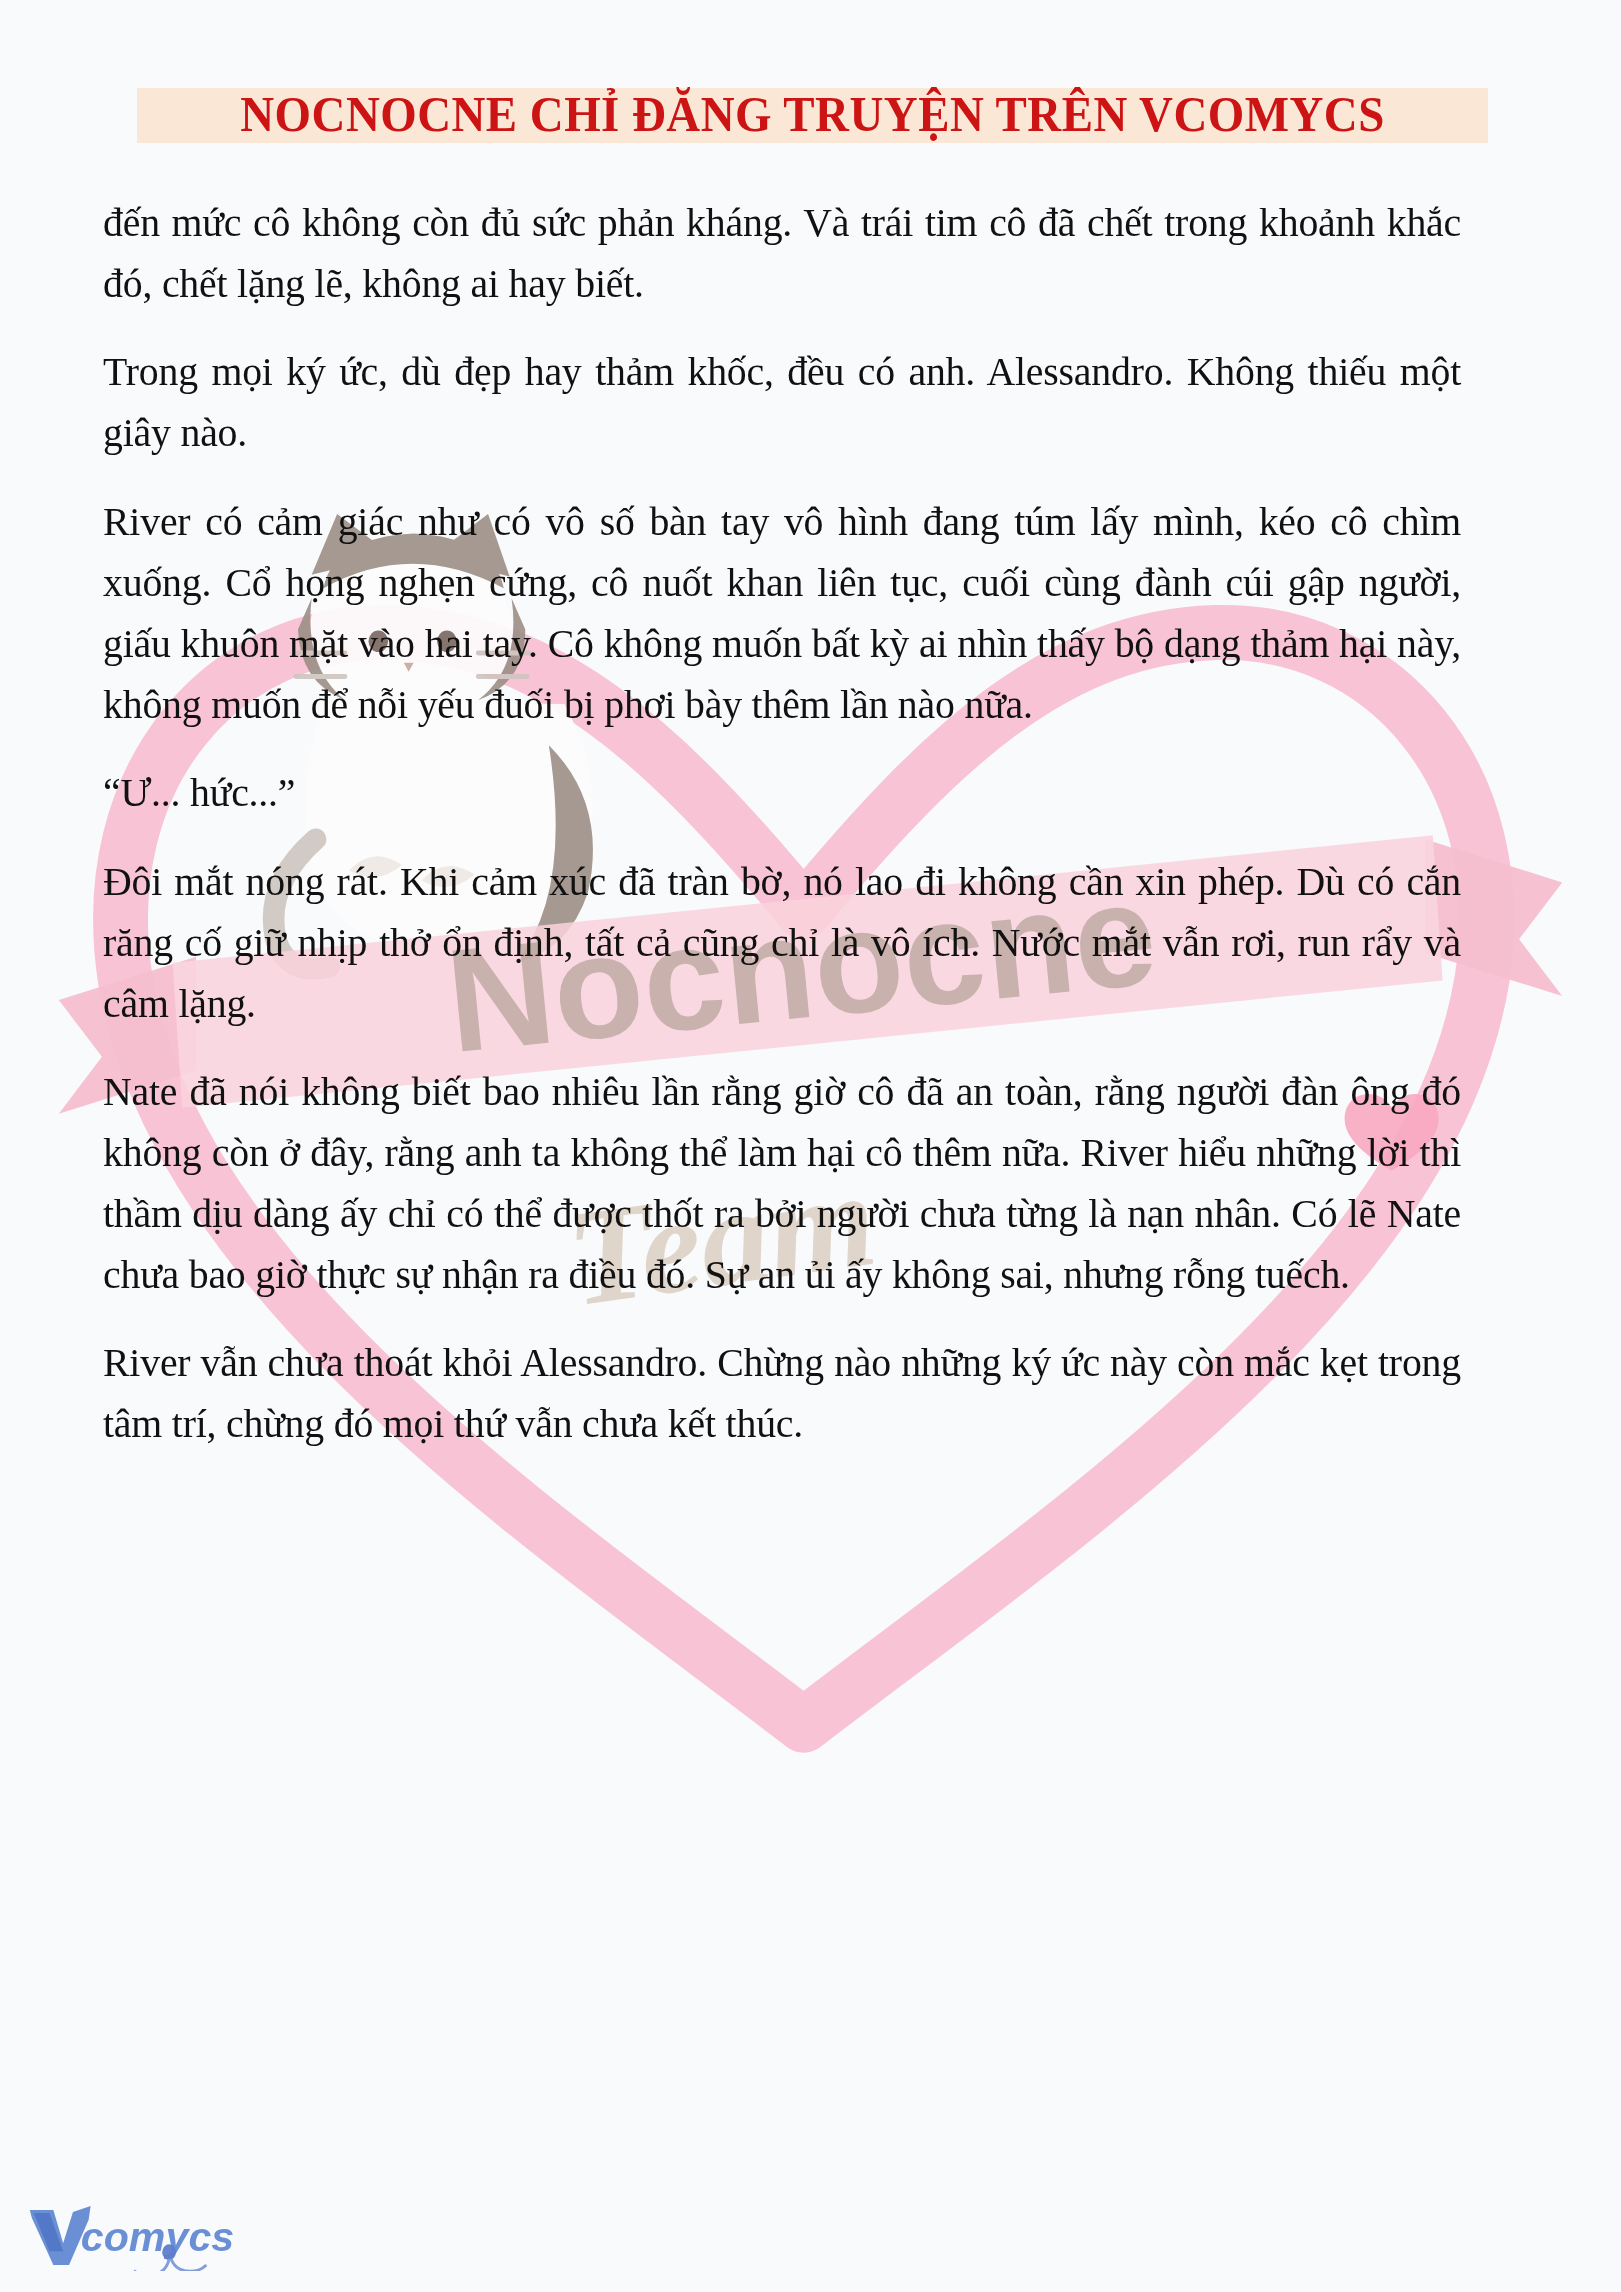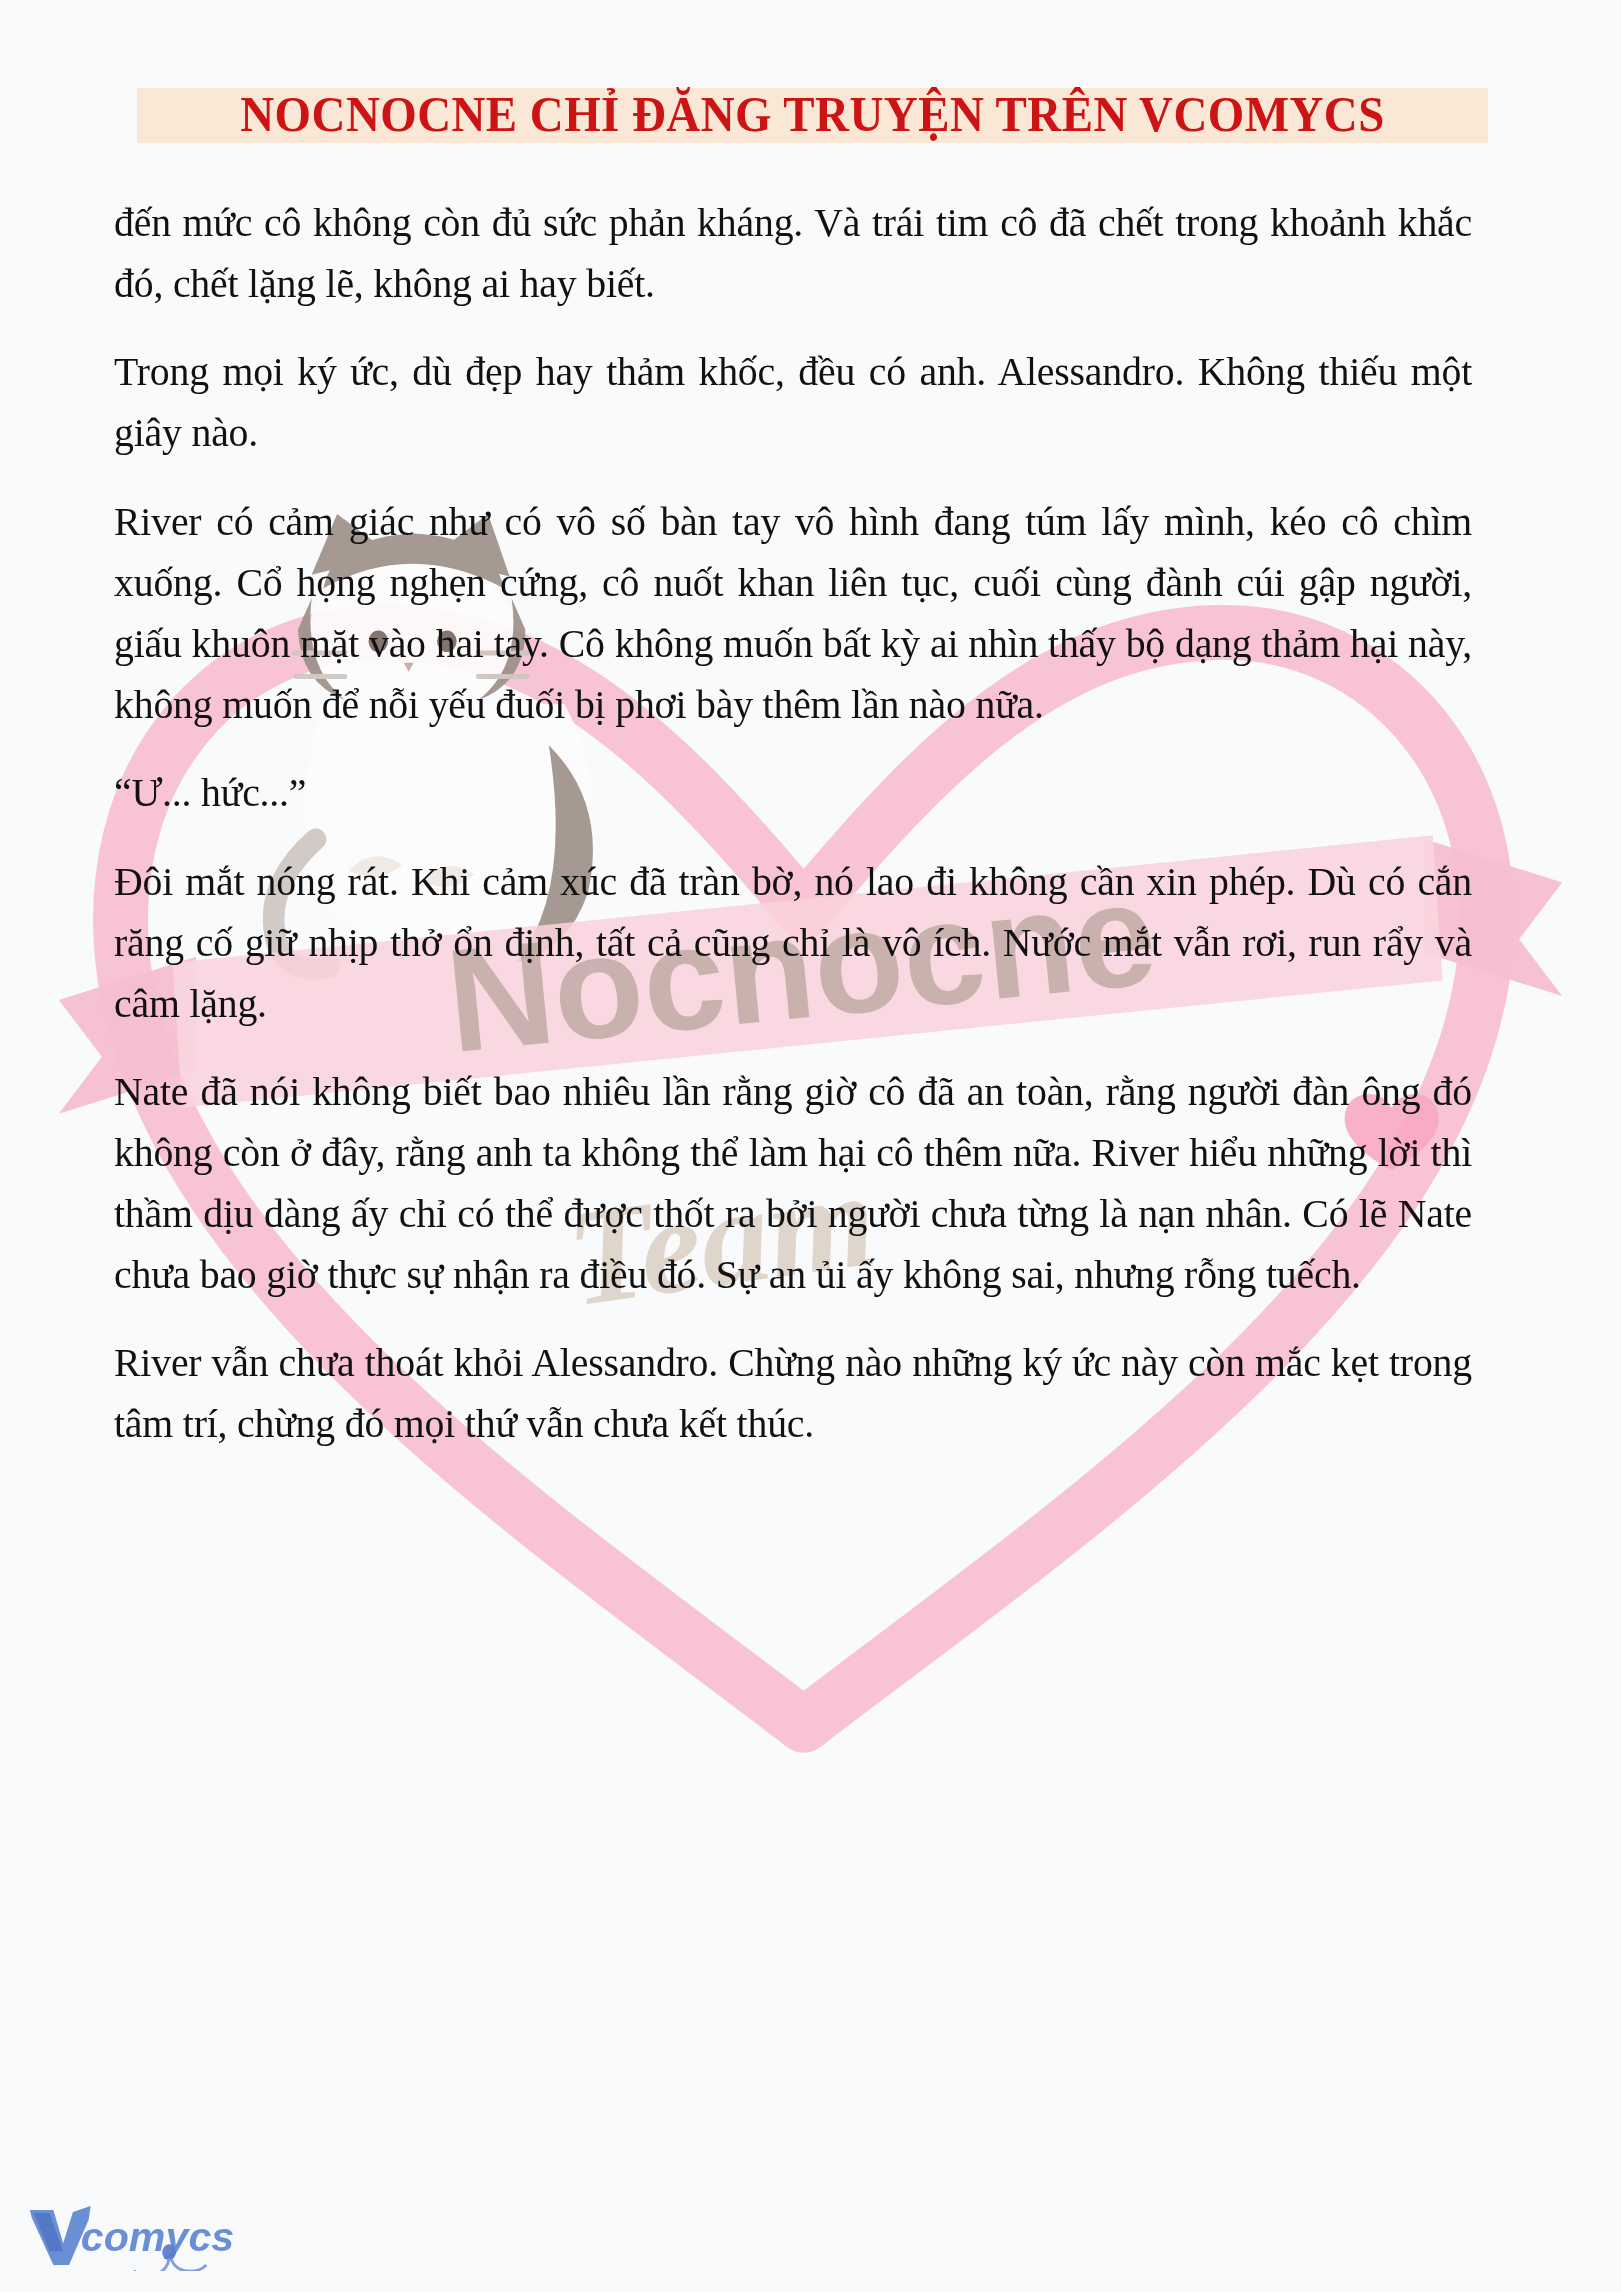--- a/index.html
+++ b/index.html
@@ -60,21 +60,21 @@
     letter-spacing: 0.5px;
     text-align: center;
     white-space: nowrap;
     transform: scaleX(0.92);
     transform-origin: center center;
   }
 
   
   .body-block {
     position: absolute;
-    left: 114px;
+    left: 103px;
     top: 192px;
     width: 1400px;
     z-index: 2;
   }
 
   p.para {
     margin: 0 0 27.4px 0;
     font-family: "Liberation Serif", "DejaVu Serif", serif;
     font-size: 41px;
     line-height: 61px;

